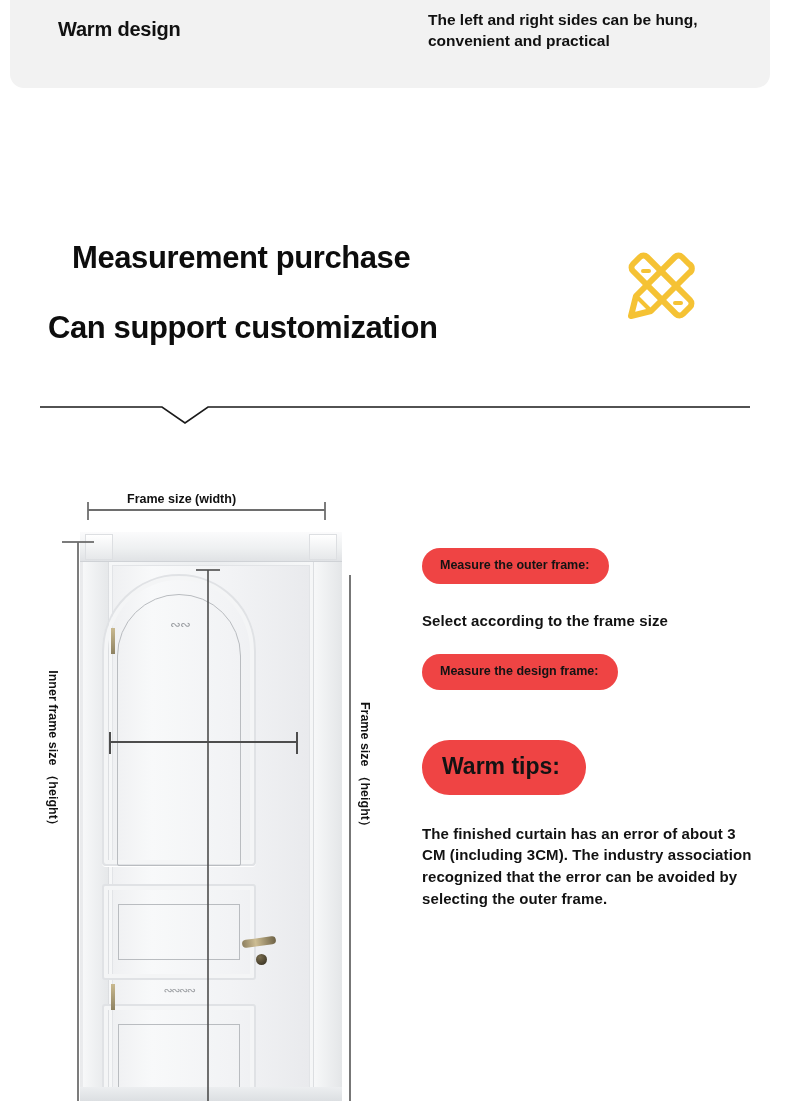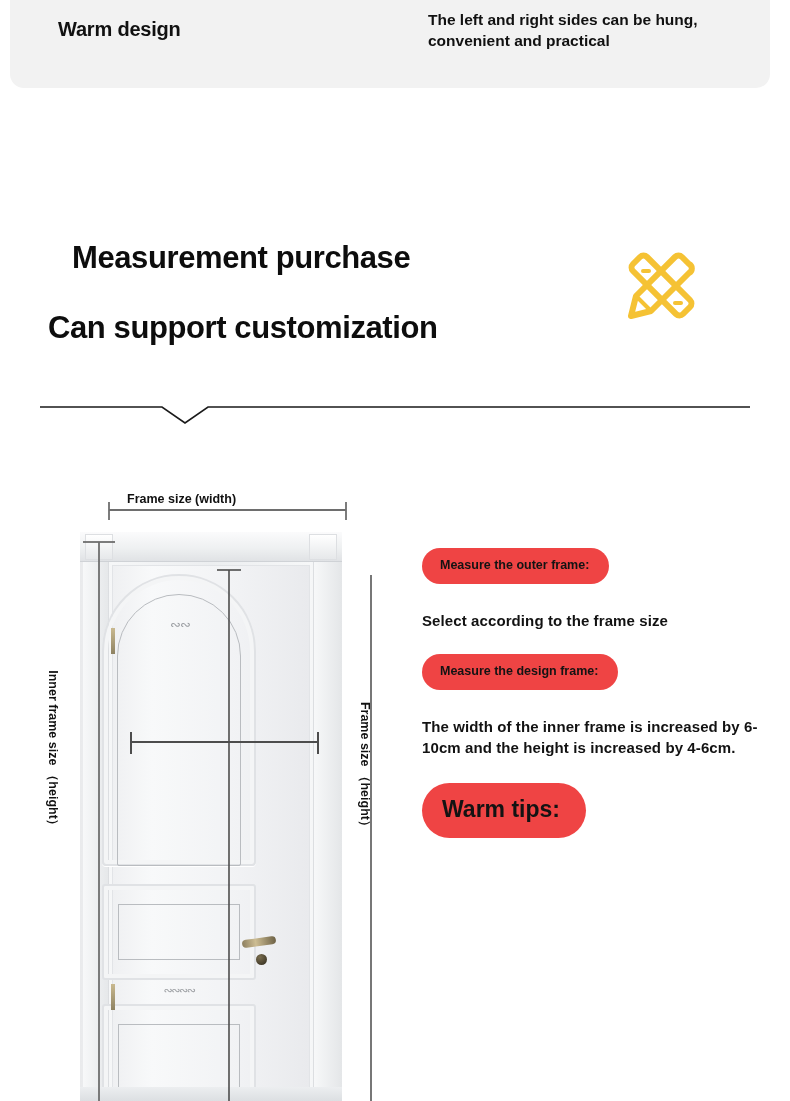--- a/index.html
+++ b/index.html
@@ -245,21 +245,20 @@
     left: 0; bottom: 0;
     width: 262px; height: 14px;
     background: linear-gradient(180deg,#eceef0,#dcdfe2);
   }
 
   
   .dim-layer {
     position: absolute;
     left: 0; top: 0; width: 400px; height: 641px;
     pointer-events: none;
-    padding-left: 21px;
   }
   .lbl-frame-width {
     position: absolute;
     left: 127px; top: 32px;
     font-size: 12.5px;
     font-weight: bold;
     color: #111;
     white-space: nowrap;
   }
   .lbl-inner-h {
@@ -421,18 +420,18 @@
 
 <div class="right-col">
 
   <div class="pill">Measure the outer frame:</div>
   <div class="gap-a"></div>
   <div class="body-text">Select according to the frame size</div>
 
   <div class="gap-b"></div>
   <div class="pill">Measure the design frame:</div>
   <div class="gap-a"></div>
-  <div class="body-text">The width of the inner frame is increased by 6-10cm and the height is increased by 4-6cm.</div>
 
   <div class="gap-c"></div>
   <div class="pill big">Warm tips:</div>
   <div class="gap-d"></div>
+  <div class="body-text">The finished curtain has an error of about 3 CM (including 3CM). The industry association recognized that the error can be avoided by selecting the outer frame.</div>
 </div>
 
 </body></html>

